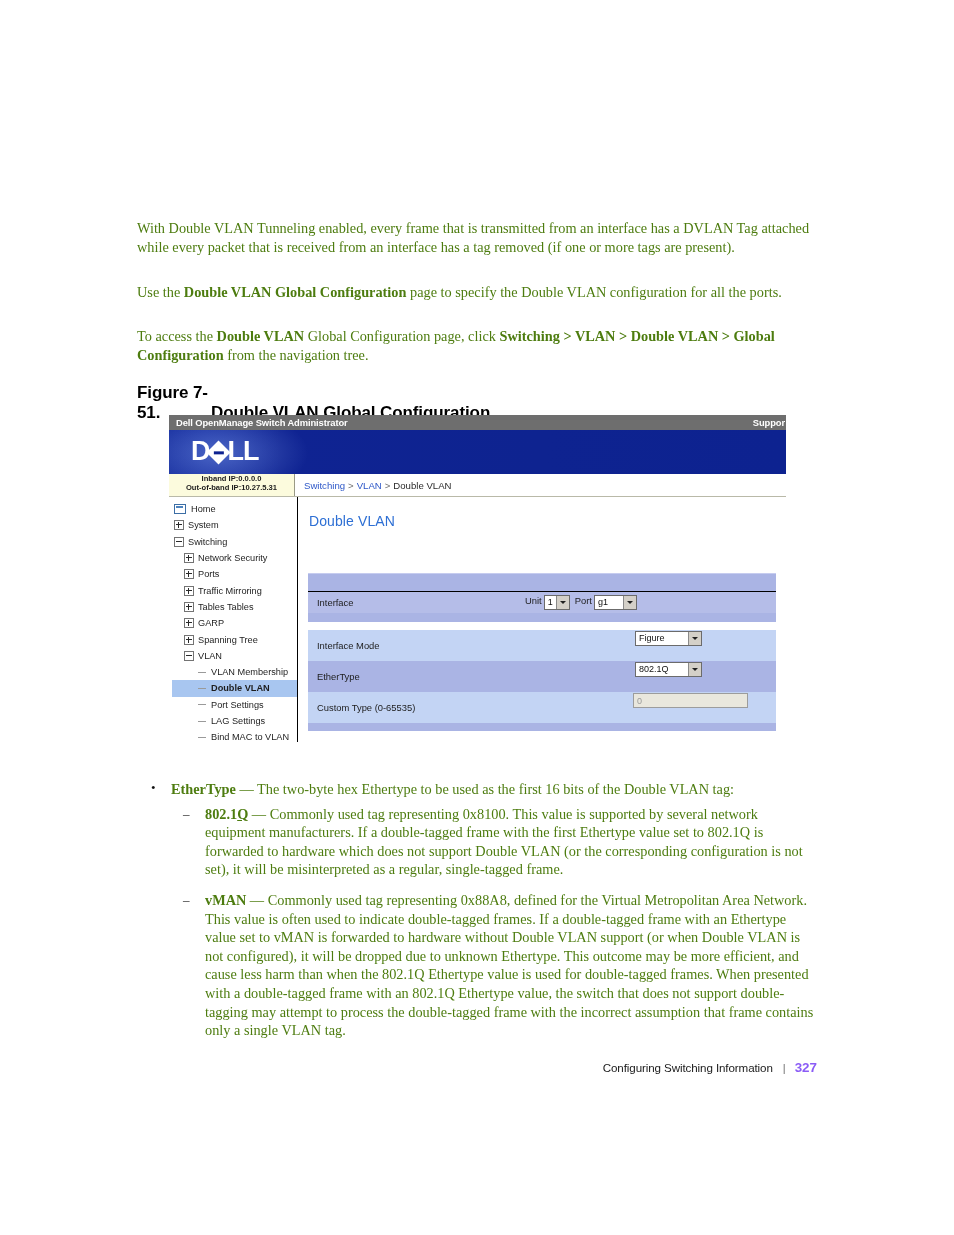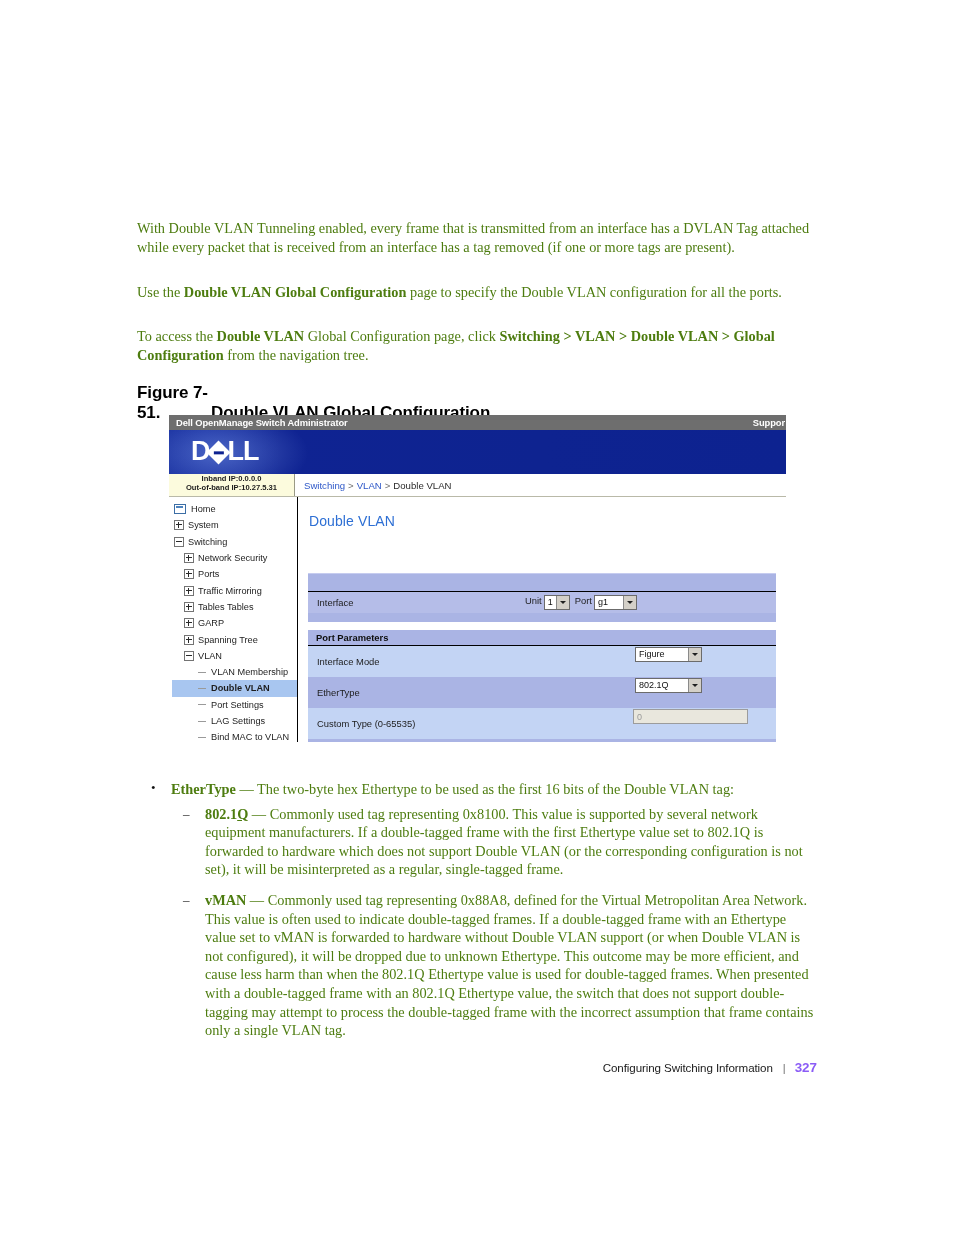--- a/index.html
+++ b/index.html
@@ -328,21 +328,20 @@
                 <span class="arr">
                     <span class="arr-gly"></span>
                   </span>
               </span>
             </span>
           </div>
           <div class="panel-bottom"></div>
         </div>
 
         <div class="panel2">
-          <div class="pp-head">Port Parameters</div>
           <div id="pp-rows">
               <div class="pp-row light">
                 <span>Interface Mode</span>
                 <span class="pp-ctl"><span class="sel-box">
                     <span class="val" style="min-width: 46px;">Figure</span>
                     <span class="arr">
                       <span class="arr-gly"></span>
                     </span>
                   </span></span>
               </div>

